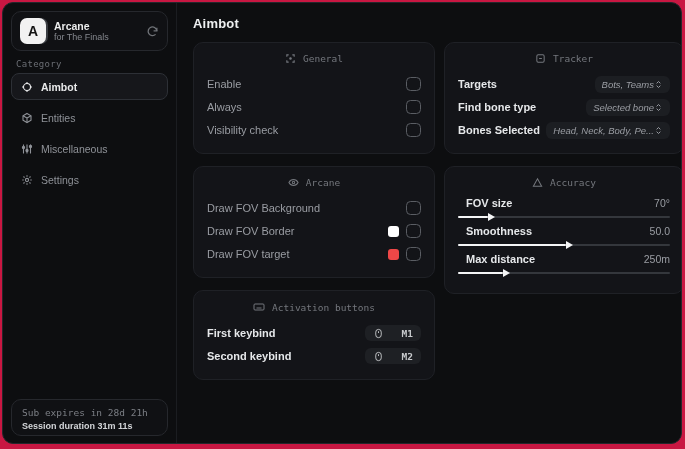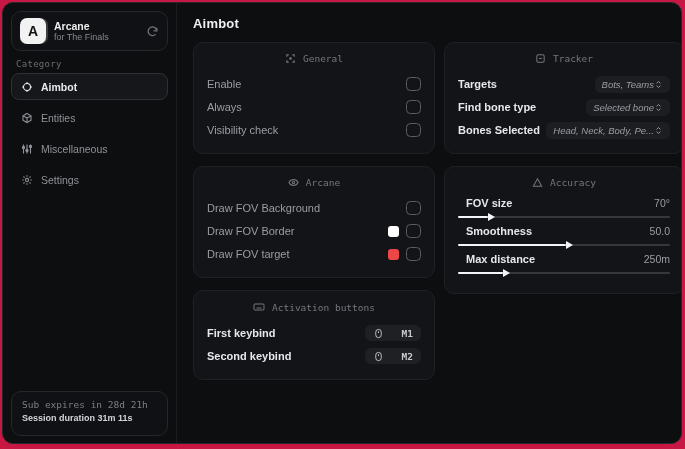--- a/index.html
+++ b/index.html
@@ -39,21 +39,21 @@
   .nav-item {
     height:27px; border-radius:8px; display:flex; align-items:center; gap:8px;
     padding:0 9px; color:#8f9298; font-size:10.5px; cursor:pointer;
     border:1px solid transparent; margin-bottom:2px;
   }
   .nav-item.active { background:#16171b; border-color:#2d3036; color:#e9eaeb; font-weight:bold; }
   .nav-item svg { flex:none; }
 
   .sub-card {
     position:absolute; left:8px; right:8px; bottom:7px;
-    border:1px solid #26282d; border-radius:10px; padding:7px 10px 12px; background:#101114;
+    border:1px solid #26282d; border-radius:10px; padding:7px 10px 4px; background:#101114;
   }
   .sub-line1 { color:#7c7f85; font-size:9.5px; font-family:"DejaVu Sans Mono", monospace; margin-bottom:3px; }
   .sub-line2 { color:#d3d5d8; font-size:9px; font-weight:bold; }
 
   
   .main { flex:1; display:flex; flex-direction:column; }
   .main-header { padding:13px 16px 9px; }
   .main-title { color:#eef0f1; font-size:13px; font-weight:bold; letter-spacing:.2px; }
 
   .content { display:flex; gap:9px; padding:2px 14px 0 16px; }

